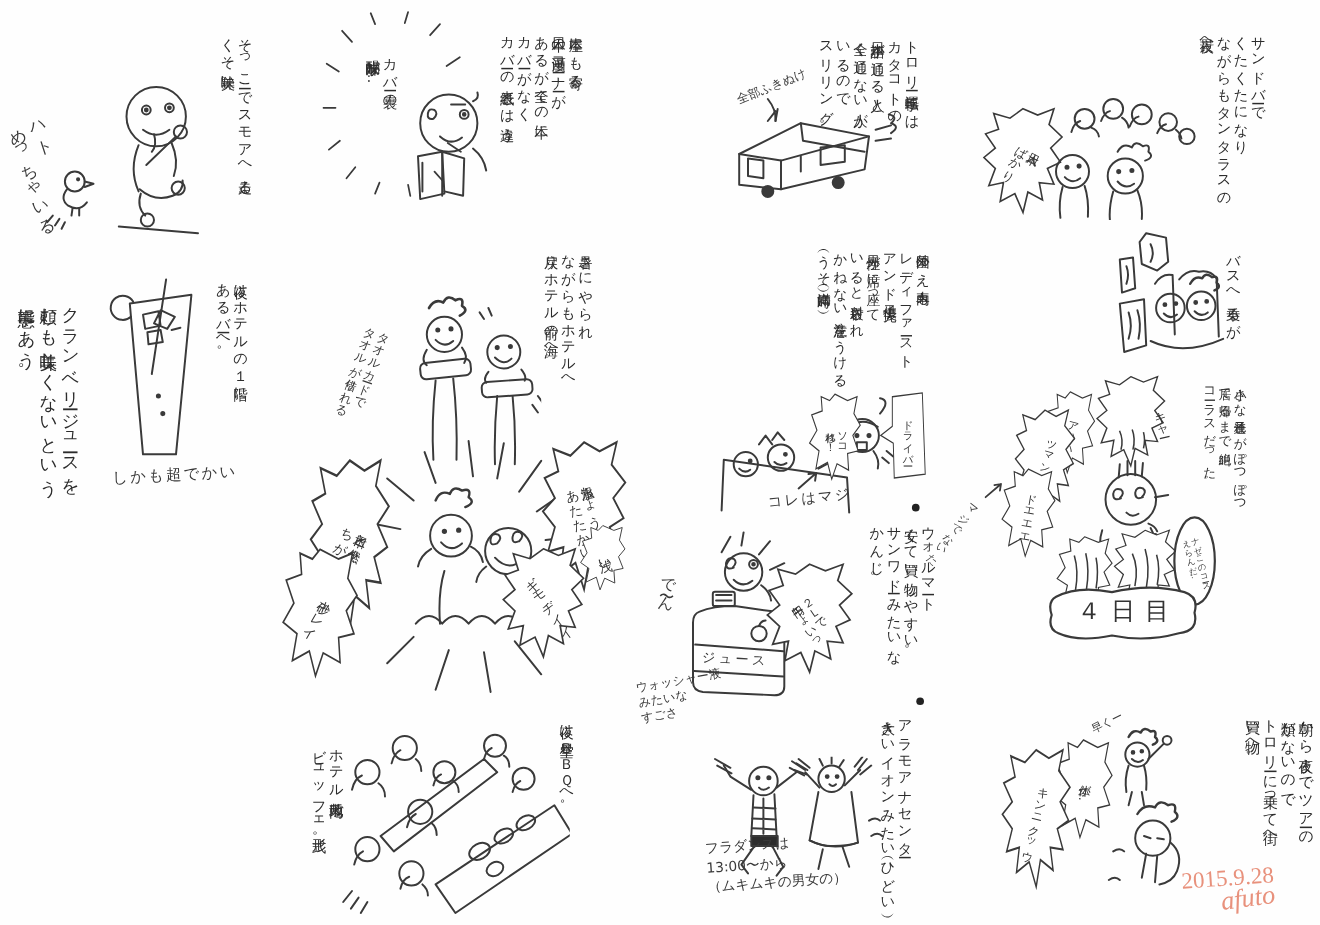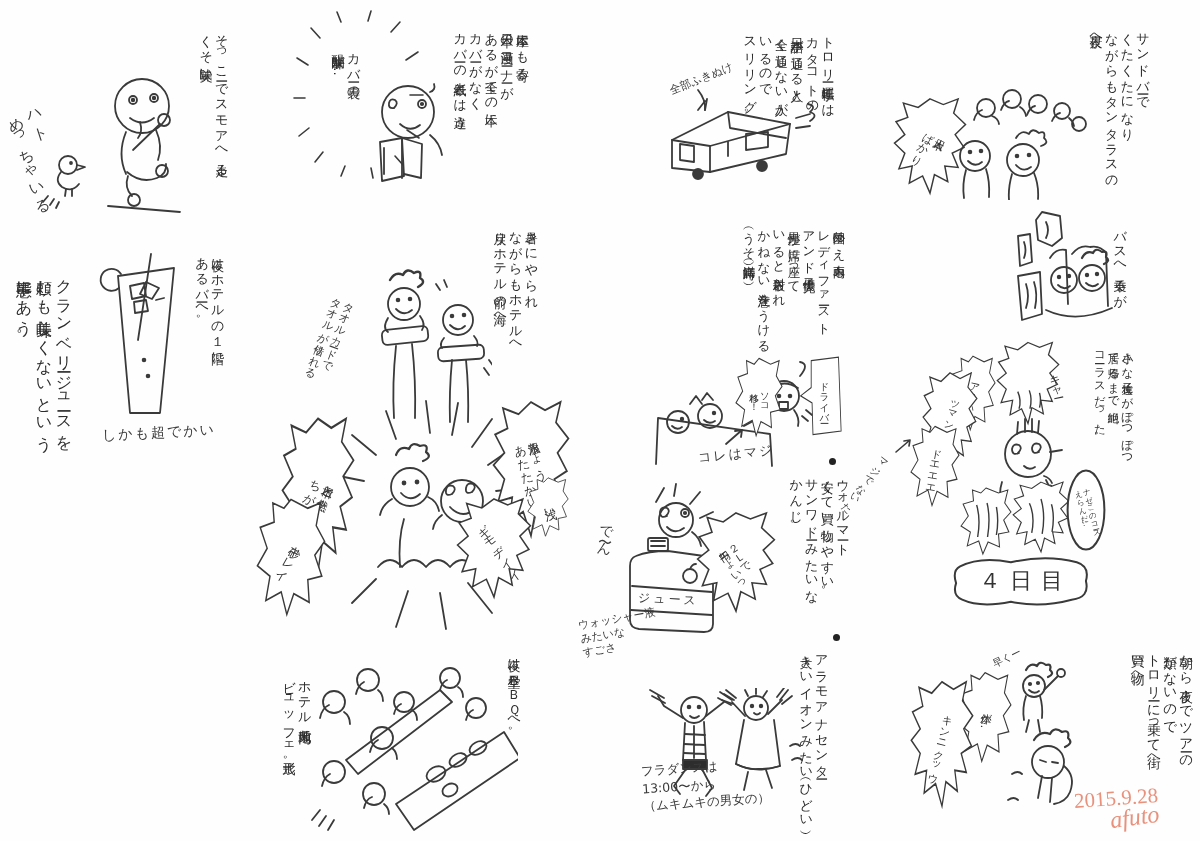--- a/index.html
+++ b/index.html
@@ -353,21 +353,21 @@
     </svg>
   </div>
   <div class="burst" style="left:1066px;top:468px;width:40px;height:84px;">
     <svg viewBox="0 0 100 140" preserveAspectRatio="none" fill="#fff" stroke="#3a3a3a" stroke-width="2">
       <ellipse cx="50" cy="70" rx="46" ry="66"></ellipse>
     </svg>
     <div class="txt" style="transform:rotate(-14deg);font-size:7.5px;">ナゼこのコース
 えらんだ…</div>
   </div>
 
-  <div class="burst day" style="left:950px;top:554px;width:142px;height:54px;text-align:right;">
+  <div class="burst day" style="left:950px;top:530px;width:142px;height:54px;text-align:right;">
     <svg viewBox="0 0 140 52" preserveAspectRatio="none" fill="#fff" stroke="#3a3a3a" stroke-width="2">
       <path d="M10,12 Q30,2 60,8 Q95,0 125,8 Q138,12 134,26 Q138,42 120,44 Q90,52 60,46 Q30,52 12,44 Q2,40 6,28 Q2,16 10,12 Z"></path>
     </svg>
     <div class="txt" style="writing-mode:horizontal-tb;font-size:22px;letter-spacing:9px;padding-left:9px;">４日目</div>
   </div>
 
   <div class="dot" style="left:829px;top:458px;"></div>
   <div class="cap" style="left:788px;top:470px;">ウォルマート
 安くて買い物しやすい。
 サンワドーみたいな

